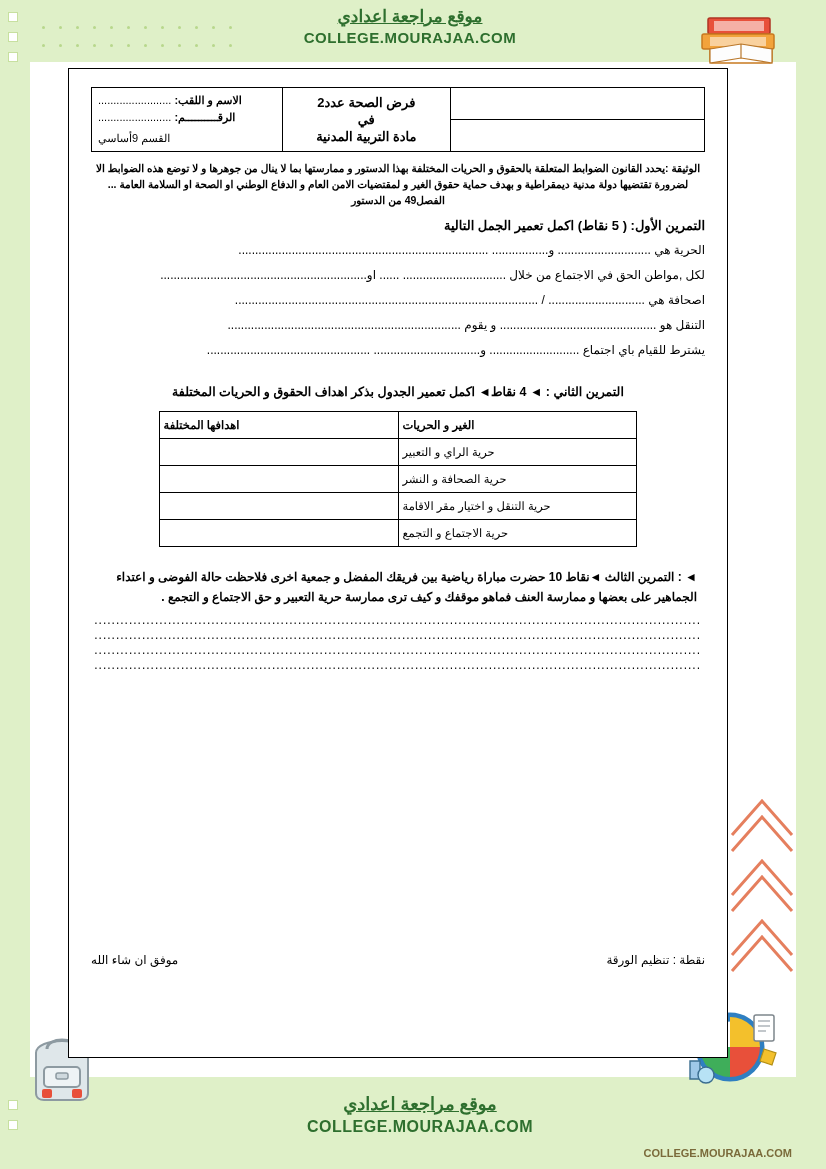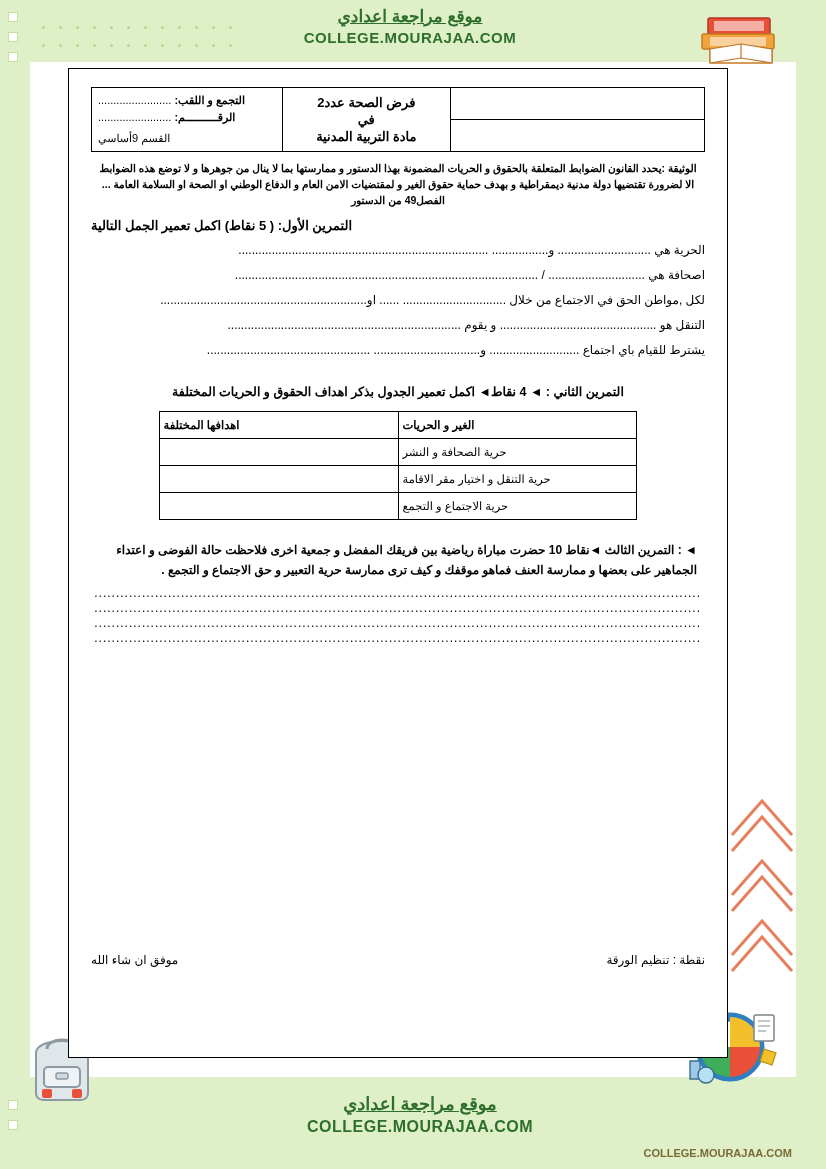--- a/index.html
+++ b/index.html
@@ -198,21 +198,21 @@
     font-weight: bold;
     line-height: 16px;
     padding: 0 4px;
   }
 
   
   .ex-title {
     margin-top: 10px;
     font-size: 13px;
     font-weight: bold;
-    text-align: left;
+    text-align: right;
   }
   .ex2-title {
     margin-top: 26px;
     font-size: 12.5px;
     font-weight: bold;
     text-align: center;
   }
   .ex3-title {
     margin-top: 20px;
     font-size: 12px;
@@ -385,55 +385,59 @@
       <tbody>
           <tr>
         <td class="ident-blank-cell"></td>
         <td class="ident-title-cell" rowspan="2">
           <div>فرض الصحة عدد2</div>
           <div>في</div>
           <div>مادة التربية المدنية</div>
         </td>
         <td class="ident-name-cell" rowspan="2">
           <div>
-            <span class="lbl">التجمع و اللقب:</span>
+            <span class="lbl">الاسم و اللقب:</span>
             <span>........................</span>
           </div>
           <div>
             <span class="lbl">الرقــــــــــم:</span>
             <span>........................</span>
           </div>
           <div style="text-align:left; padding-top:4px;">
             <span>القسم   9أساسي</span>
           </div>
         </td>
       </tr>
       <tr>
         <td class="ident-blank-cell"></td>
       </tr>
     </tbody>
       </table>
 
-    <div class="doc-para">الوثيقة :يحدد القانون الضوابط المتعلقة بالحقوق و الحريات المضمونة بهذا الدستور و ممارستها بما لا ينال من جوهرها و لا توضع هذه الضوابط الا لضرورة تقتضيها دولة مدنية ديمقراطية و بهدف حماية حقوق الغير و لمقتضيات الامن العام و الدفاع الوطني او الصحة او السلامة العامة ... الفصل49 من الدستور</div>
+    <div class="doc-para">الوثيقة :يحدد القانون الضوابط المتعلقة بالحقوق و الحريات المختلفة بهذا الدستور و ممارستها بما لا ينال من جوهرها و لا توضع هذه الضوابط الا لضرورة تقتضيها دولة مدنية ديمقراطية و بهدف حماية حقوق الغير و لمقتضيات الامن العام و الدفاع الوطني او الصحة او السلامة العامة ... الفصل49 من الدستور</div>
 
     <div class="ex-title">التمرين الأول: ( 5 نقاط) اكمل تعمير الجمل التالية</div>
 
     <div class="fill-line">الحرية هي  ............................ و................. ...........................................................................</div>
+    <div class="fill-line">لكل ,مواطن الحق في الاجتماع من خلال ............................... ...... او..............................................................</div>
     <div class="fill-line">اصحافة هي      ............................. / ...........................................................................................</div>
-    <div class="fill-line">لكل ,مواطن الحق في الاجتماع من خلال ............................... ...... او..............................................................</div>
     <div class="fill-line">التنقل هو    ............................................... و يقوم   ......................................................................</div>
     <div class="fill-line">يشترط للقيام باي اجتماع  ........................... و................................ .................................................</div>
 
     <div class="ex2-title">التمرين الثاني : ◄ 4  نقاط◄ اكمل تعمير الجدول بذكر اهداف الحقوق و الحريات المختلفة</div>
 
     <table class="rights">
       <tbody>
           <tr>
         <th>الغير و الحريات</th>
         <th>اهدافها المختلفة</th>
+      </tr>
+      <tr>
+        <td>حرية الراي و التعبير</td>
+        <td class="goal-cell"></td>
       </tr>
       <tr>
         <td>حرية الصحافة و النشر</td>
         <td class="goal-cell"></td>
       </tr>
       <tr>
         <td>حرية التنقل و اختيار مقر الاقامة</td>
         <td class="goal-cell"></td>
       </tr>
       <tr>

